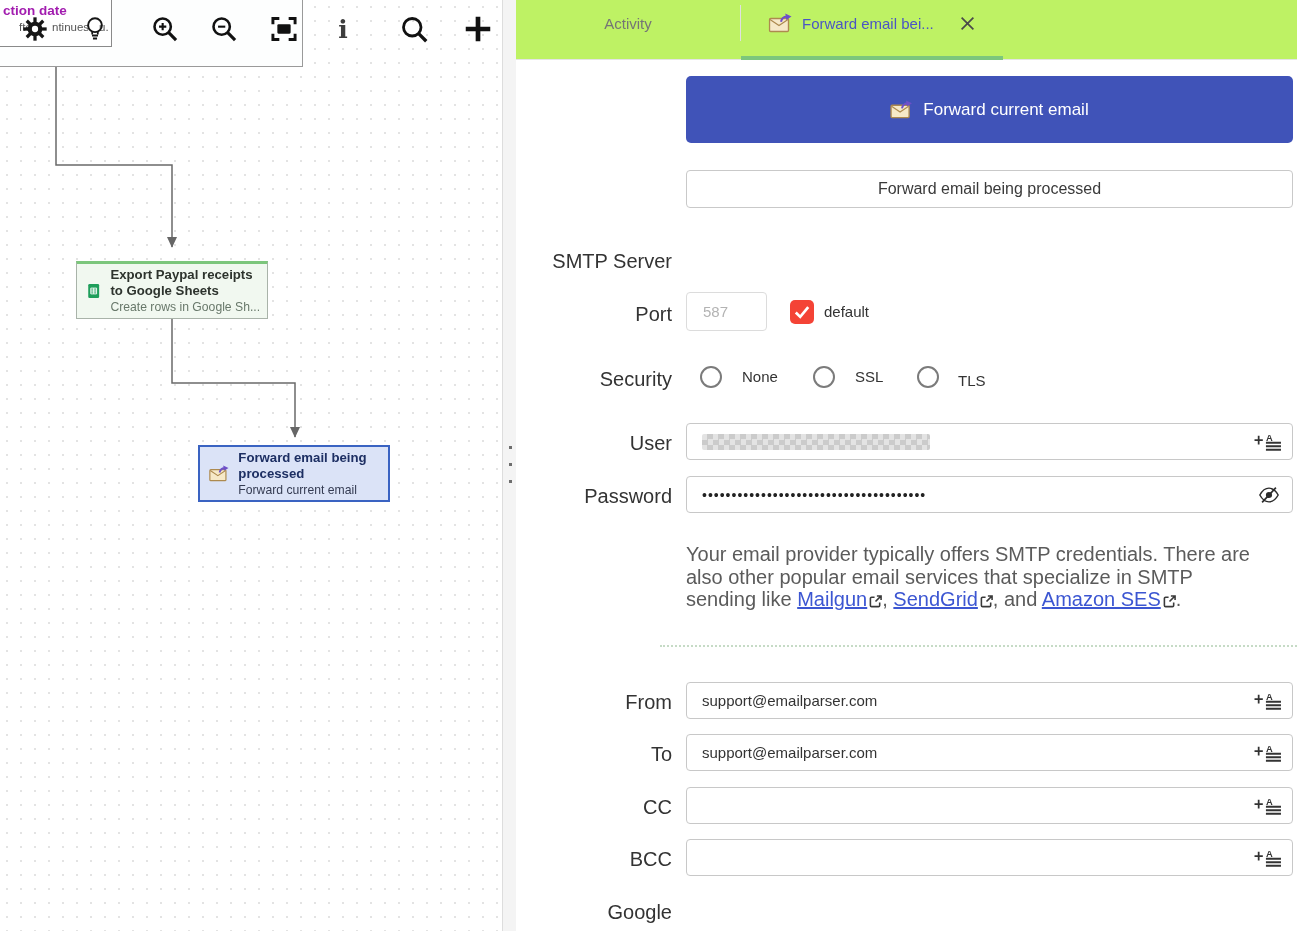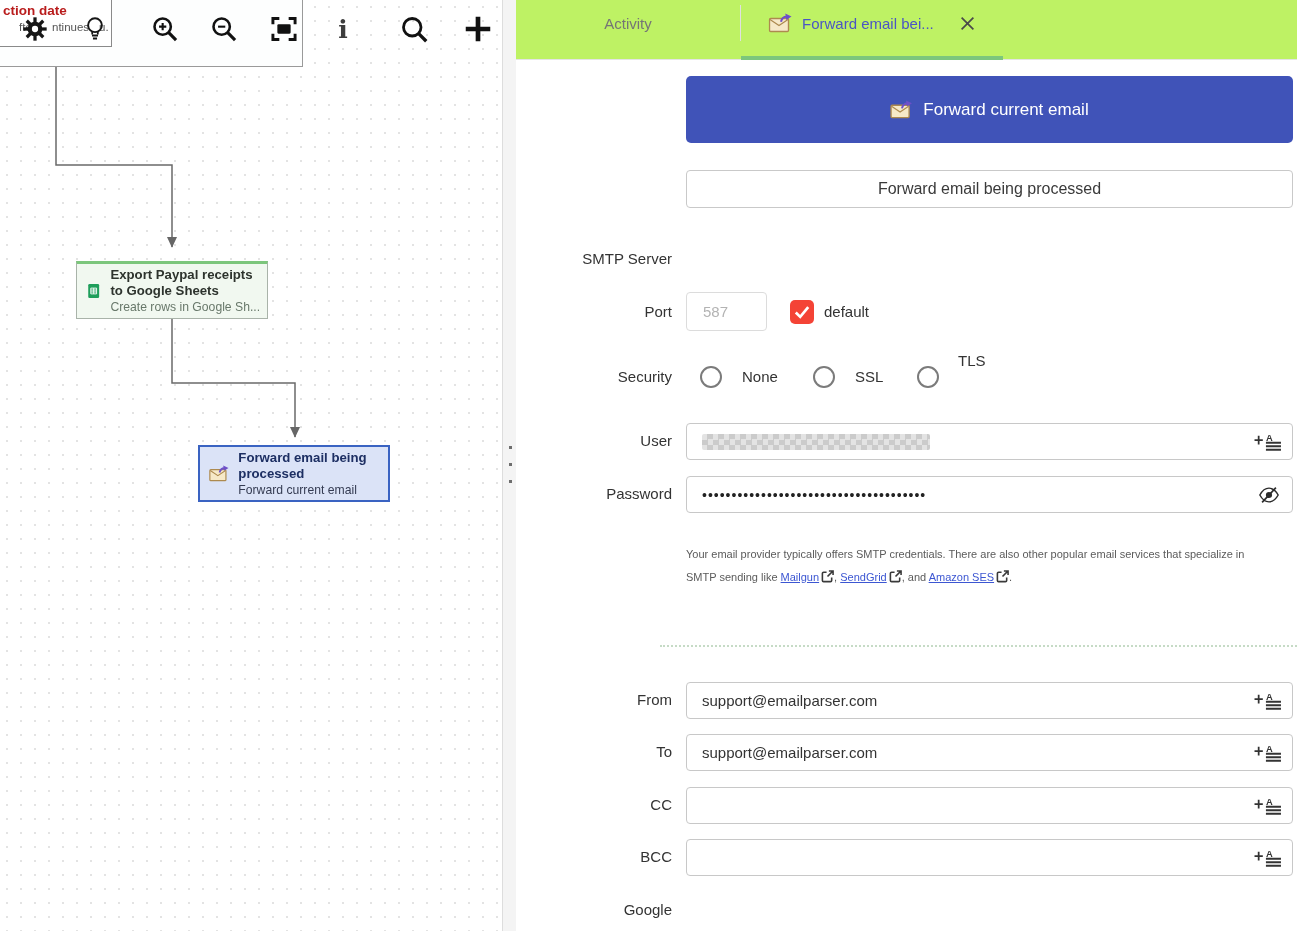--- a/index.html
+++ b/index.html
@@ -9,21 +9,21 @@
 
   
   .canvas { position:absolute; left:0; top:0; width:503px; height:931px;
     background-image:radial-gradient(#e3e3e3 1px, transparent 1.2px);
     background-size:14px 14px; border-right:1px solid #ddd; }
   .connectors { position:absolute; left:0; top:0; }
   .outer-box { position:absolute; left:-12px; top:-14px; width:315px; height:81px;
     background:#fdfefe; border:1px solid #9a9a9a; }
   .clip-node { position:absolute; left:-12px; top:-14px; width:124px; height:61px;
     background:#fff; border:1px solid #8a8a8a; padding:16px 0 0 14px; }
-  .clip-node .t { font-size:13.5px; font-weight:bold; color:#b91c1c; }
+  .clip-node .t { font-size:13.5px; font-weight:bold; color:#a21caf; }
   .clip-node .s { font-size:11.5px; color:#555; margin-top:3px; position:relative; }
   .clip-node .s span { position:absolute; top:0; white-space:nowrap; }
   .tool-ic { position:absolute; width:34px; height:34px; display:flex;
     align-items:center; justify-content:center; cursor:pointer; }
   .info-glyph { font-family:"DejaVu Serif",serif; font-weight:900; font-size:25px; color:#3d3d3d; line-height:1; }
   .fnode { position:absolute; display:flex; align-items:center; padding:5px 6px 5px 9px; cursor:pointer; }
   .fnode .txt { margin-left:9px; }
   .fnode .nt { font-size:13.2px; font-weight:bold; line-height:16px; }
   .fnode .ns { font-size:12.2px; line-height:15px; margin-top:1px; }
   .node-export { left:76px; top:261px; width:192px; height:58px;
@@ -51,40 +51,40 @@
   .tab-active .lbl { font-size:15px; color:#4a55c4; margin-left:9px; white-space:nowrap; }
   .tab-underline { position:absolute; left:225px; bottom:-1px; width:262px; height:4px; background:#7cc67c; }
 
   .fwd-btn { position:absolute; left:686px; top:76px; width:607px; height:67px;
     background:#4053b8; border-radius:5px; border:none; display:flex; align-items:center;
     justify-content:center; color:#fff; font-size:17px; cursor:pointer; gap:10px; }
   .name-box { position:absolute; left:686px; top:170px; width:607px; height:38px;
     border:1px solid #c9c9c9; border-radius:4px; background:#fff; display:flex;
     align-items:center; justify-content:center; font-size:16px; color:#3a3a3a; cursor:text; }
 
-  .flabel { position:absolute; left:512px; width:160px; text-align:right; font-size:15px; color:#333; }
+  .flabel { position:absolute; left:512px; width:160px; text-align:right; font-size:20px; color:#333; }
   .inp { position:absolute; left:686px; width:607px; height:37px; border:1px solid #c8c8c8;
     border-radius:4px; background:#fff; display:flex; align-items:center; padding:0 40px 0 15px;
     font-size:15px; color:#333; cursor:text; }
   .inp .insert { position:absolute; right:10px; top:50%; transform:translateY(-50%); cursor:pointer; }
   .inp .eye { position:absolute; right:12px; top:50%; transform:translateY(-50%); cursor:pointer; }
   .redact { display:inline-block; height:16px; border-radius:2px;
     background:repeating-conic-gradient(#cbcbcb 0% 25%, #e3e3e3 0% 50%); background-size:11px 11px; }
   .pwd { font-size:14px; letter-spacing:1px; color:#222; overflow:hidden; white-space:nowrap; }
 
   .port-inp { position:absolute; left:686px; top:292px; width:81px; height:39px;
     border:1px solid #dcdcdc; border-radius:4px; display:flex; align-items:center;
     padding-left:16px; font-size:15px; color:#b3b3b3; background:#fff; cursor:text; }
   .chk { position:absolute; left:790px; top:300px; width:24px; height:24px; background:#f44336;
     border-radius:5px; display:flex; align-items:center; justify-content:center; cursor:pointer; }
   .radio { position:absolute; width:22px; height:22px; border:2px solid #7b7b7b; border-radius:50%;
     background:#fff; cursor:pointer; }
   .opt-lbl { position:absolute; font-size:15px; color:#333; }
 
-  .help { position:absolute; left:686px; top:543px; width:574px; font-size:11px;
+  .help { position:absolute; left:686px; top:543px; width:574px; font-size:20px;
     line-height:22.5px; color:#5b5b5b; }
   .help a { color:#3c56d2; text-decoration:underline; cursor:pointer; }
   .help svg { margin-left:2px; vertical-align:-2px; }
   .dotted-sep { position:absolute; left:660px; top:645px; width:637px; height:0;
     border-top:2px dotted #c6dbc6; }
 </style>
 </head>
 <body>
 
 <svg width="0" height="0" style="position:absolute">
@@ -261,21 +261,21 @@
     </svg>
   </div>
   <div class="opt-lbl" style="left:824px;top:303px">default</div>
 
   <div class="flabel" style="top:368px">Security</div>
   <div class="radio" style="left:700px;top:366px"></div>
   <div class="opt-lbl" style="left:742px;top:368px">None</div>
   <div class="radio" style="left:813px;top:366px"></div>
   <div class="opt-lbl" style="left:855px;top:368px">SSL</div>
   <div class="radio" style="left:917px;top:366px"></div>
-  <div class="opt-lbl" style="left:958px;top:352px">TLS</div>
+  <div class="opt-lbl" style="left:958px;top:372px">TLS</div>
 
   <div class="flabel" style="top:432px">User</div>
   <div class="inp" style="top:423px">
     <span class="redact" style="width:228px"></span>
     <svg class="insert" width="28" height="20" viewBox="0 0 27 19">
         <use href="#ico-insert"></use>
       </svg>
   </div>
 
   <div class="flabel" style="top:485px">Password</div>

